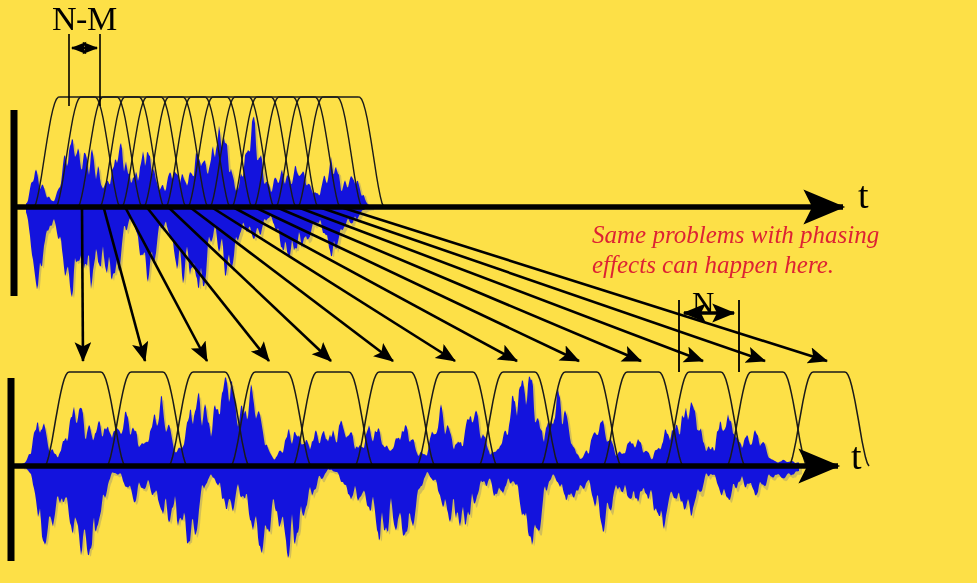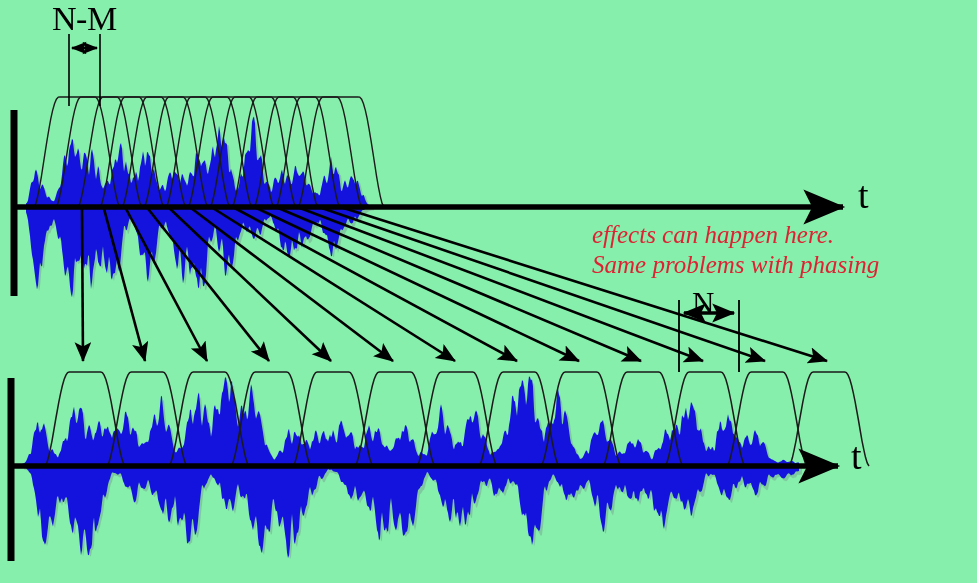--- a/index.html
+++ b/index.html
@@ -5,21 +5,21 @@
 <style>
   html, body {
     margin: 0;
     padding: 0;
     background: #ffffff;
   }
   #root {
     position: relative;
     width: 977px;
     height: 583px;
-    background: #86efac;
+    background: #fde047;
     overflow: hidden;
     font-family: "Liberation Serif", serif;
   }
   #scene {
     position: absolute;
     left: 0; top: 0;
     width: 977px;
     height: 583px;
   }
   .lbl {
@@ -180,17 +180,17 @@
 
   <div class="lbl" id="label-nm">N-M</div>
 
   <div class="lbl" id="label-n">N</div>
 
   <div class="lbl" id="label-t-top">t</div>
 
   <div class="lbl" id="label-t-bottom">t</div>
 
   <div class="annot" id="annot-text">
+    <div>Same problems with phasing</div>
     <div>effects can happen here.</div>
-    <div>Same problems with phasing</div>
   </div>
 
 </div>
 
 </body></html>

